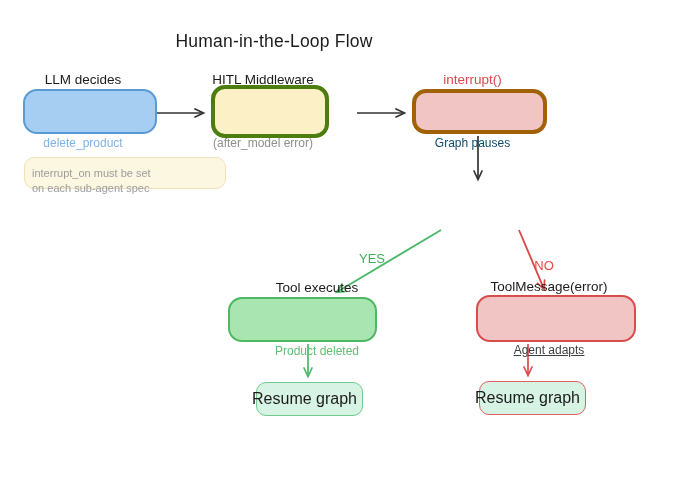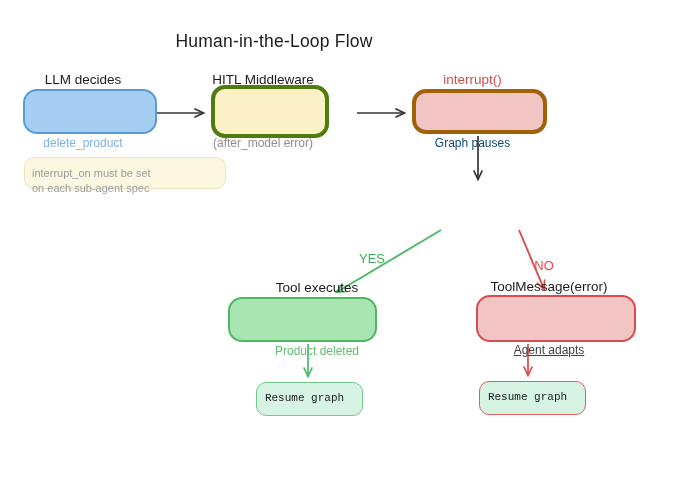--- a/index.html
+++ b/index.html
@@ -26,21 +26,21 @@
   .node-interrupt{left:412px;top:89px;width:135px;height:45px;background:#F2C5C5;border:4px solid #a16207;}
   .node-interrupt .node-title{color:#D84A4A;}
   .node-interrupt .node-sub{color:#0c4a6e;}
   .node-cli{left:399px;top:185px;width:162px;height:44px;background:#CBC0EF;border:2px solid #8F7DDB;}
   .node-cli .node-sub{color:#8A75E0;}
   .node-tool{left:228px;top:297px;width:149px;height:45px;background:#A9E5B1;border:2px solid #4EB762;padding-left:47px;}
   .node-tool .node-sub{color:#5FBF72;}
   .node-toolmsg{left:476px;top:295px;width:160px;height:47px;background:#F2C5C5;border:2px solid #D94C4C;}
   .node-toolmsg .node-sub{color:#404040;text-decoration:underline;}
   .node-resume{background:#D6F3E4;border-radius:10px;padding:2px 14px 2px 4px;}
-  .node-resume .node-title{font-size:11px;font-family:Liberation Mono, monospace;}
+  .node-resume .node-title{font-size:16px;}
   .node-resume-left{left:256px;top:382px;width:107px;height:34px;border:1.6px solid #6FCA8E;}
   .node-resume-right{left:479px;top:381px;width:107px;height:34px;border:1.6px solid #E06060;}
   .note{
     position:absolute;left:24px;top:157px;width:202px;height:32px;box-sizing:border-box;
     background:#FCF7E0;border:1.5px solid #EFE2B8;border-radius:10px;
     display:flex;flex-direction:column;justify-content:center;
     padding:17px 6px 2px 7px;line-height:1.3;
   }
   .note div{font-size:11px;color:#9C9C9C;white-space:nowrap;}
   .edge-label{position:absolute;font-size:13px;white-space:nowrap;transform:translate(-50%,-50%);}

